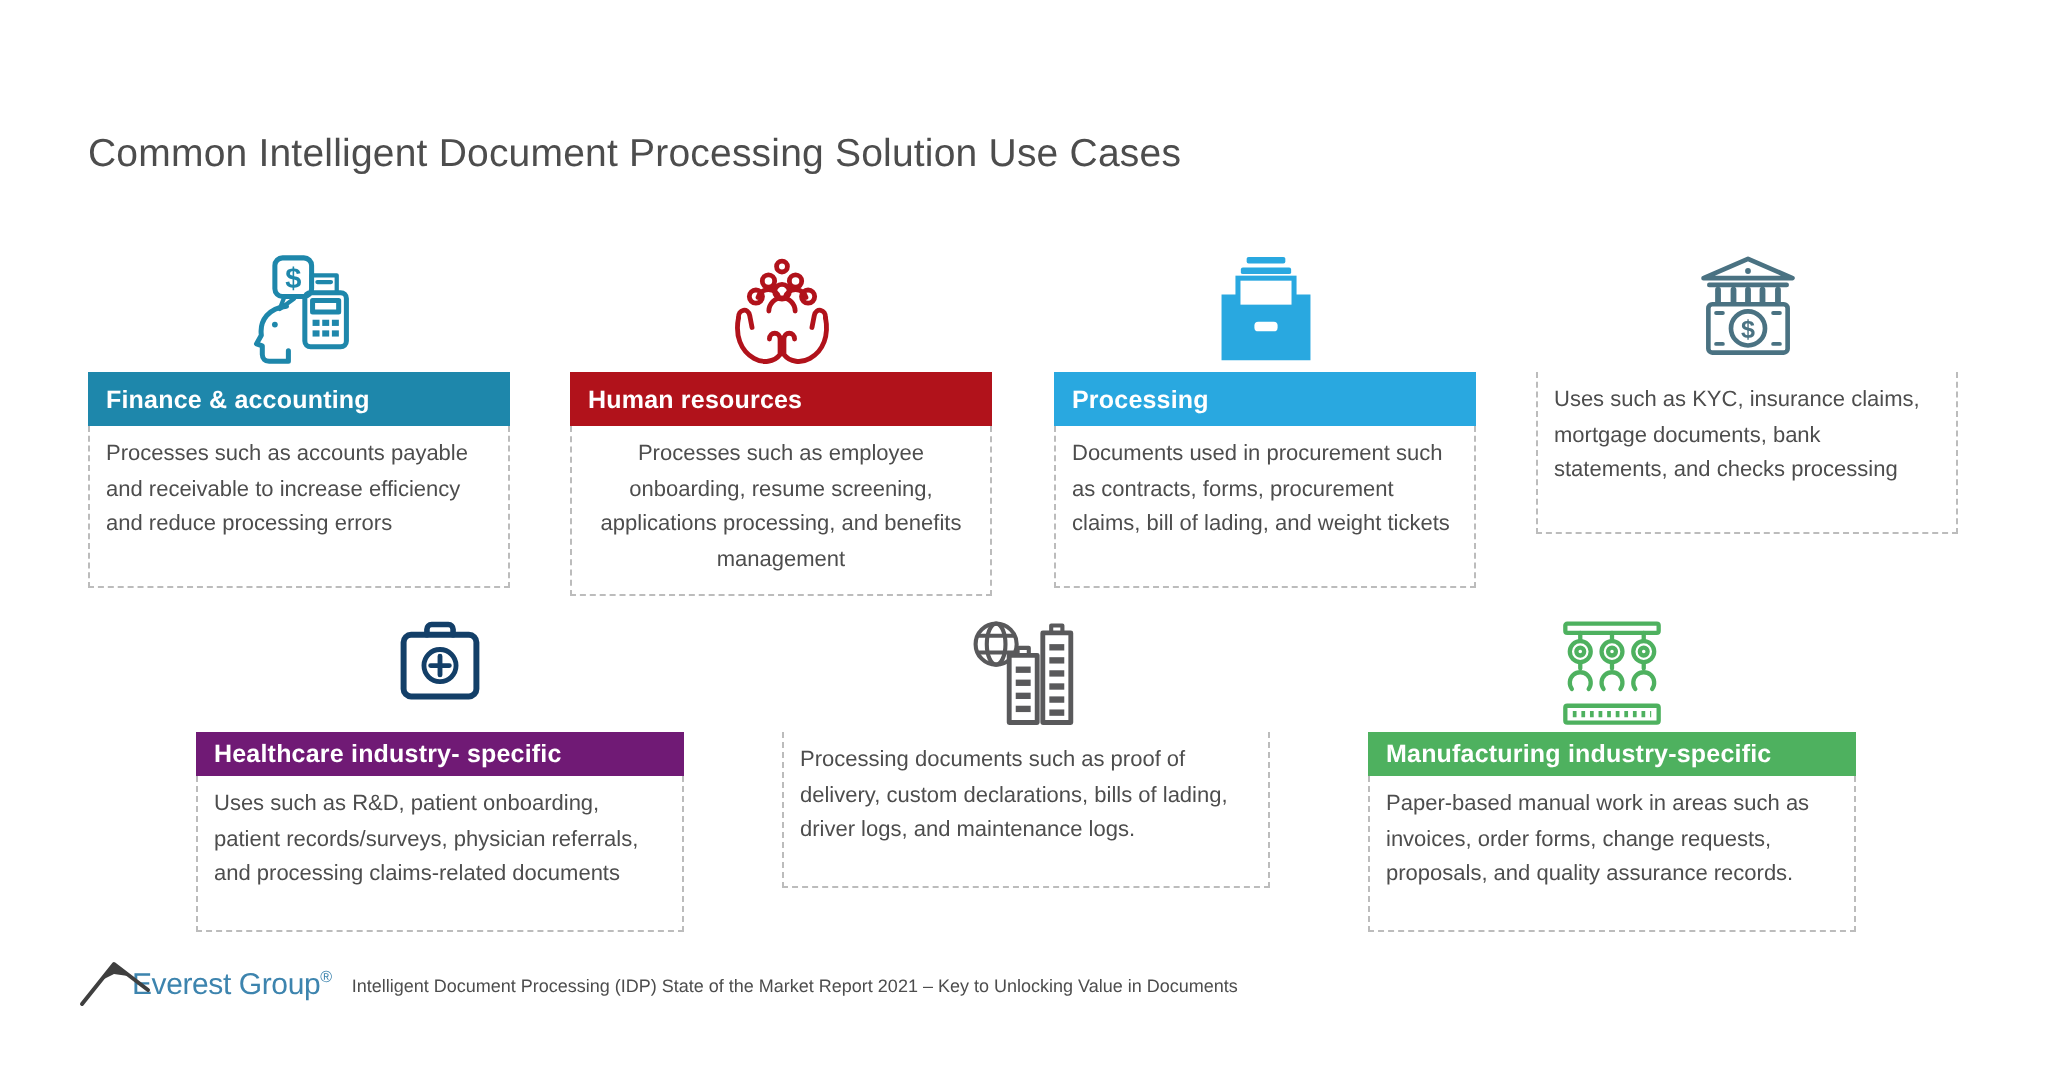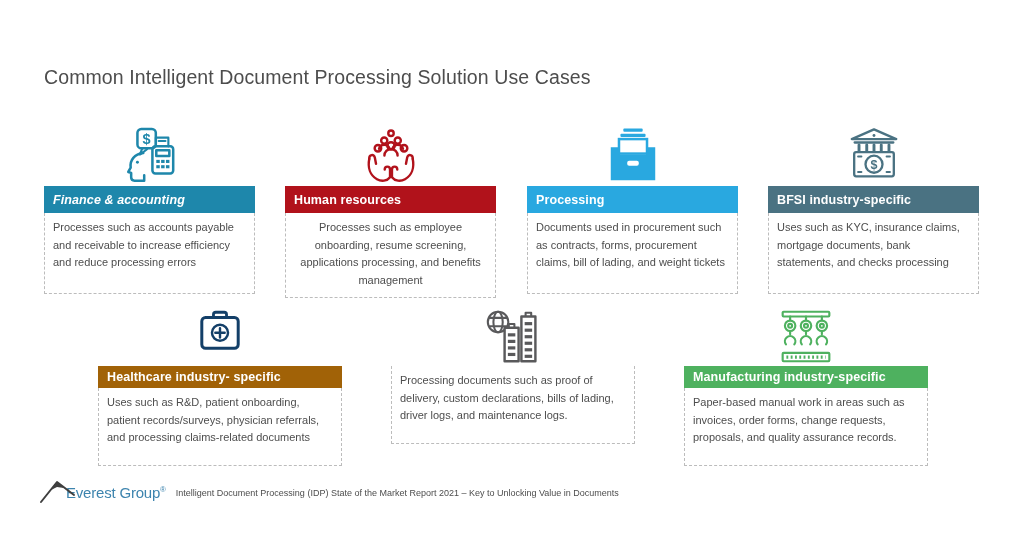--- a/index.html
+++ b/index.html
@@ -57,21 +57,21 @@
         <g fill="currentColor" stroke="none">
           <rect x="36.5" y="34" width="3.6" height="3.2"></rect>
             <rect x="41.5" y="34" width="3.6" height="3.2"></rect>
             <rect x="46.5" y="34" width="3.6" height="3.2"></rect>
           <rect x="36.5" y="39.5" width="3.6" height="3.2"></rect>
             <rect x="41.5" y="39.5" width="3.6" height="3.2"></rect>
             <rect x="46.5" y="39.5" width="3.6" height="3.2"></rect>
         </g>
       </svg>
     </div>
-    <div class="card-header" style="background-color: rgb(30, 135, 171); font-style: italic;">
+    <div class="card-header" style="background-color: rgb(30, 135, 171);">
       <span>Finance &amp; accounting</span>
     </div>
     <div class="card-body">Processes such as accounts payable and receivable to increase efficiency and reduce processing errors</div>
   </div>
 
   <div class="card row1" style="left:285px;top:99px;width:211px;text-align:center;">
     <div class="icon-wrap" style="color: rgb(177, 18, 27);">
       <svg width="58" height="58" viewBox="0 0 60 60" fill="none" stroke="currentColor" stroke-width="2.5" stroke-linecap="round" stroke-linejoin="round">
         <circle cx="30" cy="6.5" r="2.8"></circle>
         <circle cx="23" cy="14" r="3.2"></circle>
@@ -120,36 +120,33 @@
         <path d="M30 2.5 L53 12.5 H7 Z"></path>
         <circle cx="30" cy="8.8" r="1.5" fill="currentColor" stroke="none"></circle>
         <path d="M10 16 H50"></path>
         <path d="M14.5 18.5 V26 M22.5 18.5 V26 M30 18.5 V26 M37.5 18.5 V26 M45.5 18.5 V26" stroke-width="3"></path>
         <rect x="9.5" y="26" width="41" height="25" rx="2" fill="#ffffff"></rect>
         <circle cx="30" cy="38.5" r="8.8"></circle>
         <text x="30" y="43.3" font-size="13" font-weight="bold" fill="currentColor" stroke="none" text-anchor="middle" font-family="Liberation Sans, sans-serif">$</text>
         <path d="M13.5 30.5 h3.5 M13.5 46.5 h3.5 M43 30.5 h3.5 M43 46.5 h3.5" stroke-width="2"></path>
       </svg>
     </div>
-    <div class="card-header" style="background-color: rgb(74, 114, 130);">
-      <span>BFSI industry-specific</span>
-    </div>
     <div class="card-body">Uses such as KYC, insurance claims, mortgage documents, bank statements, and checks processing</div>
   </div>
 
   <div class="card row2" style="left:98px;top:283px;width:244px;">
     <div class="icon-wrap" style="color: rgb(19, 63, 104);">
       <svg width="56" height="56" viewBox="0 0 60 60" fill="none" stroke="currentColor" stroke-linecap="round" stroke-linejoin="round">
         <path d="M23 9 V6 a2.5 2.5 0 0 1 2.5 -2.5 h9 A2.5 2.5 0 0 1 37 6 V9" stroke-width="3"></path>
         <rect x="10.5" y="9" width="39" height="33" rx="4" stroke-width="3.2"></rect>
         <circle cx="30" cy="25.5" r="8.6" stroke-width="2.6"></circle>
         <path d="M30 20.5 V30.5 M25 25.5 H35" stroke-width="2.6"></path>
       </svg>
     </div>
-    <div class="card-header" style="background-color: #a16207;">
+    <div class="card-header" style="background-color: #701a75;">
       <span>Healthcare industry- specific</span>
     </div>
     <div class="card-body">Uses such as R&amp;D, patient onboarding, patient records/surveys, physician referrals, and processing claims-related documents</div>
   </div>
 
   <div class="card row2" style="left:391px;top:283px;width:244px;">
     <div class="icon-wrap" style="color: rgb(89, 89, 91);">
       <svg width="56" height="56" viewBox="0 0 60 60" fill="none" stroke="currentColor" stroke-width="2.2" stroke-linejoin="round">
         <circle cx="14" cy="14" r="11"></circle>
         <ellipse cx="14" cy="14" rx="5" ry="11"></ellipse>

